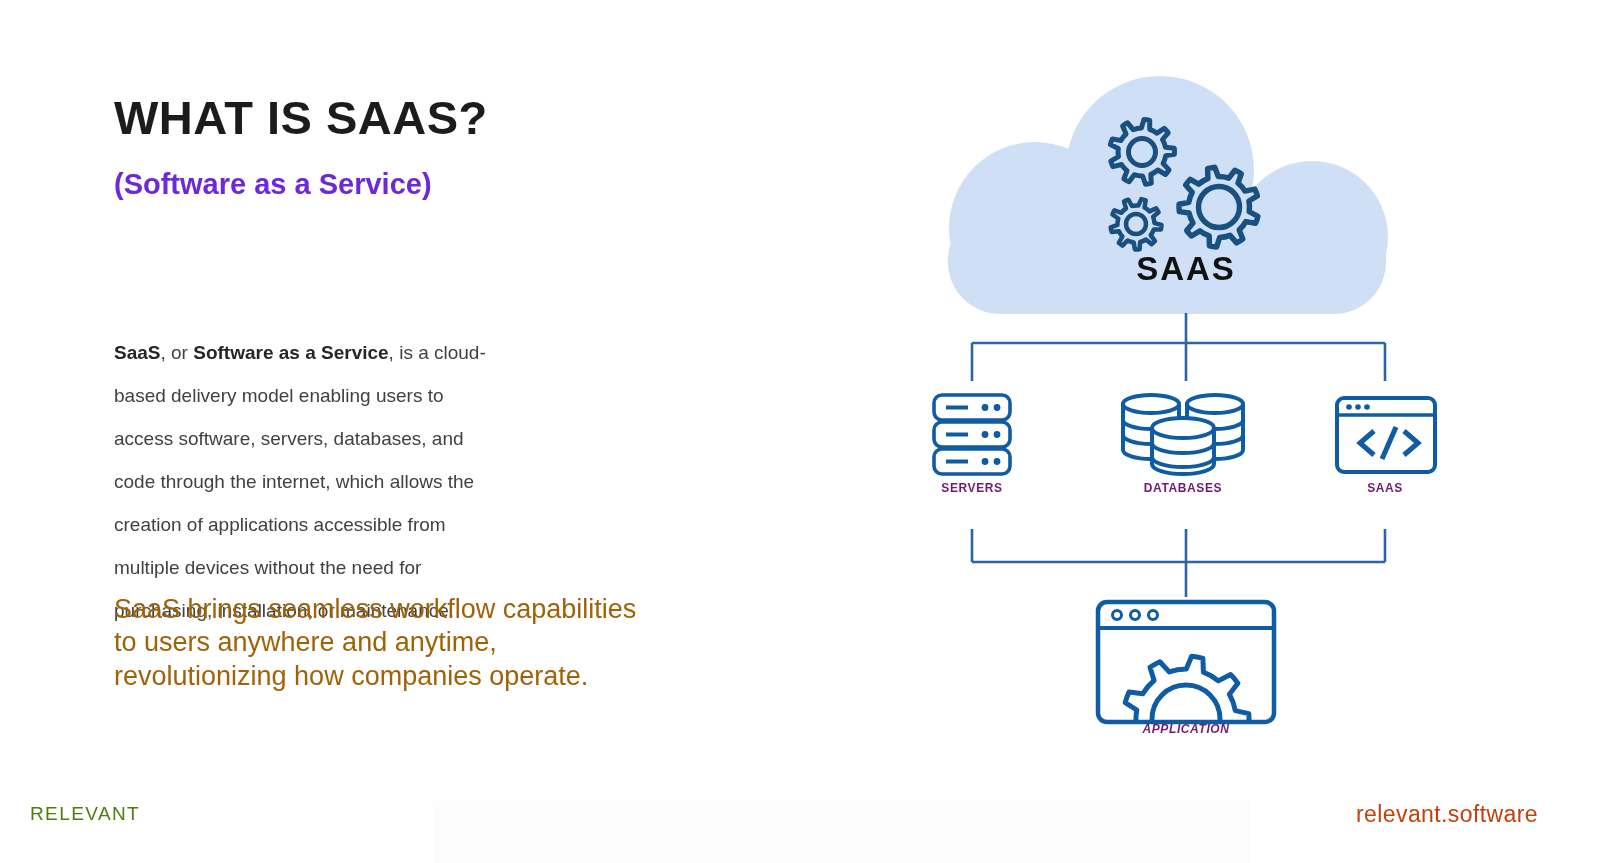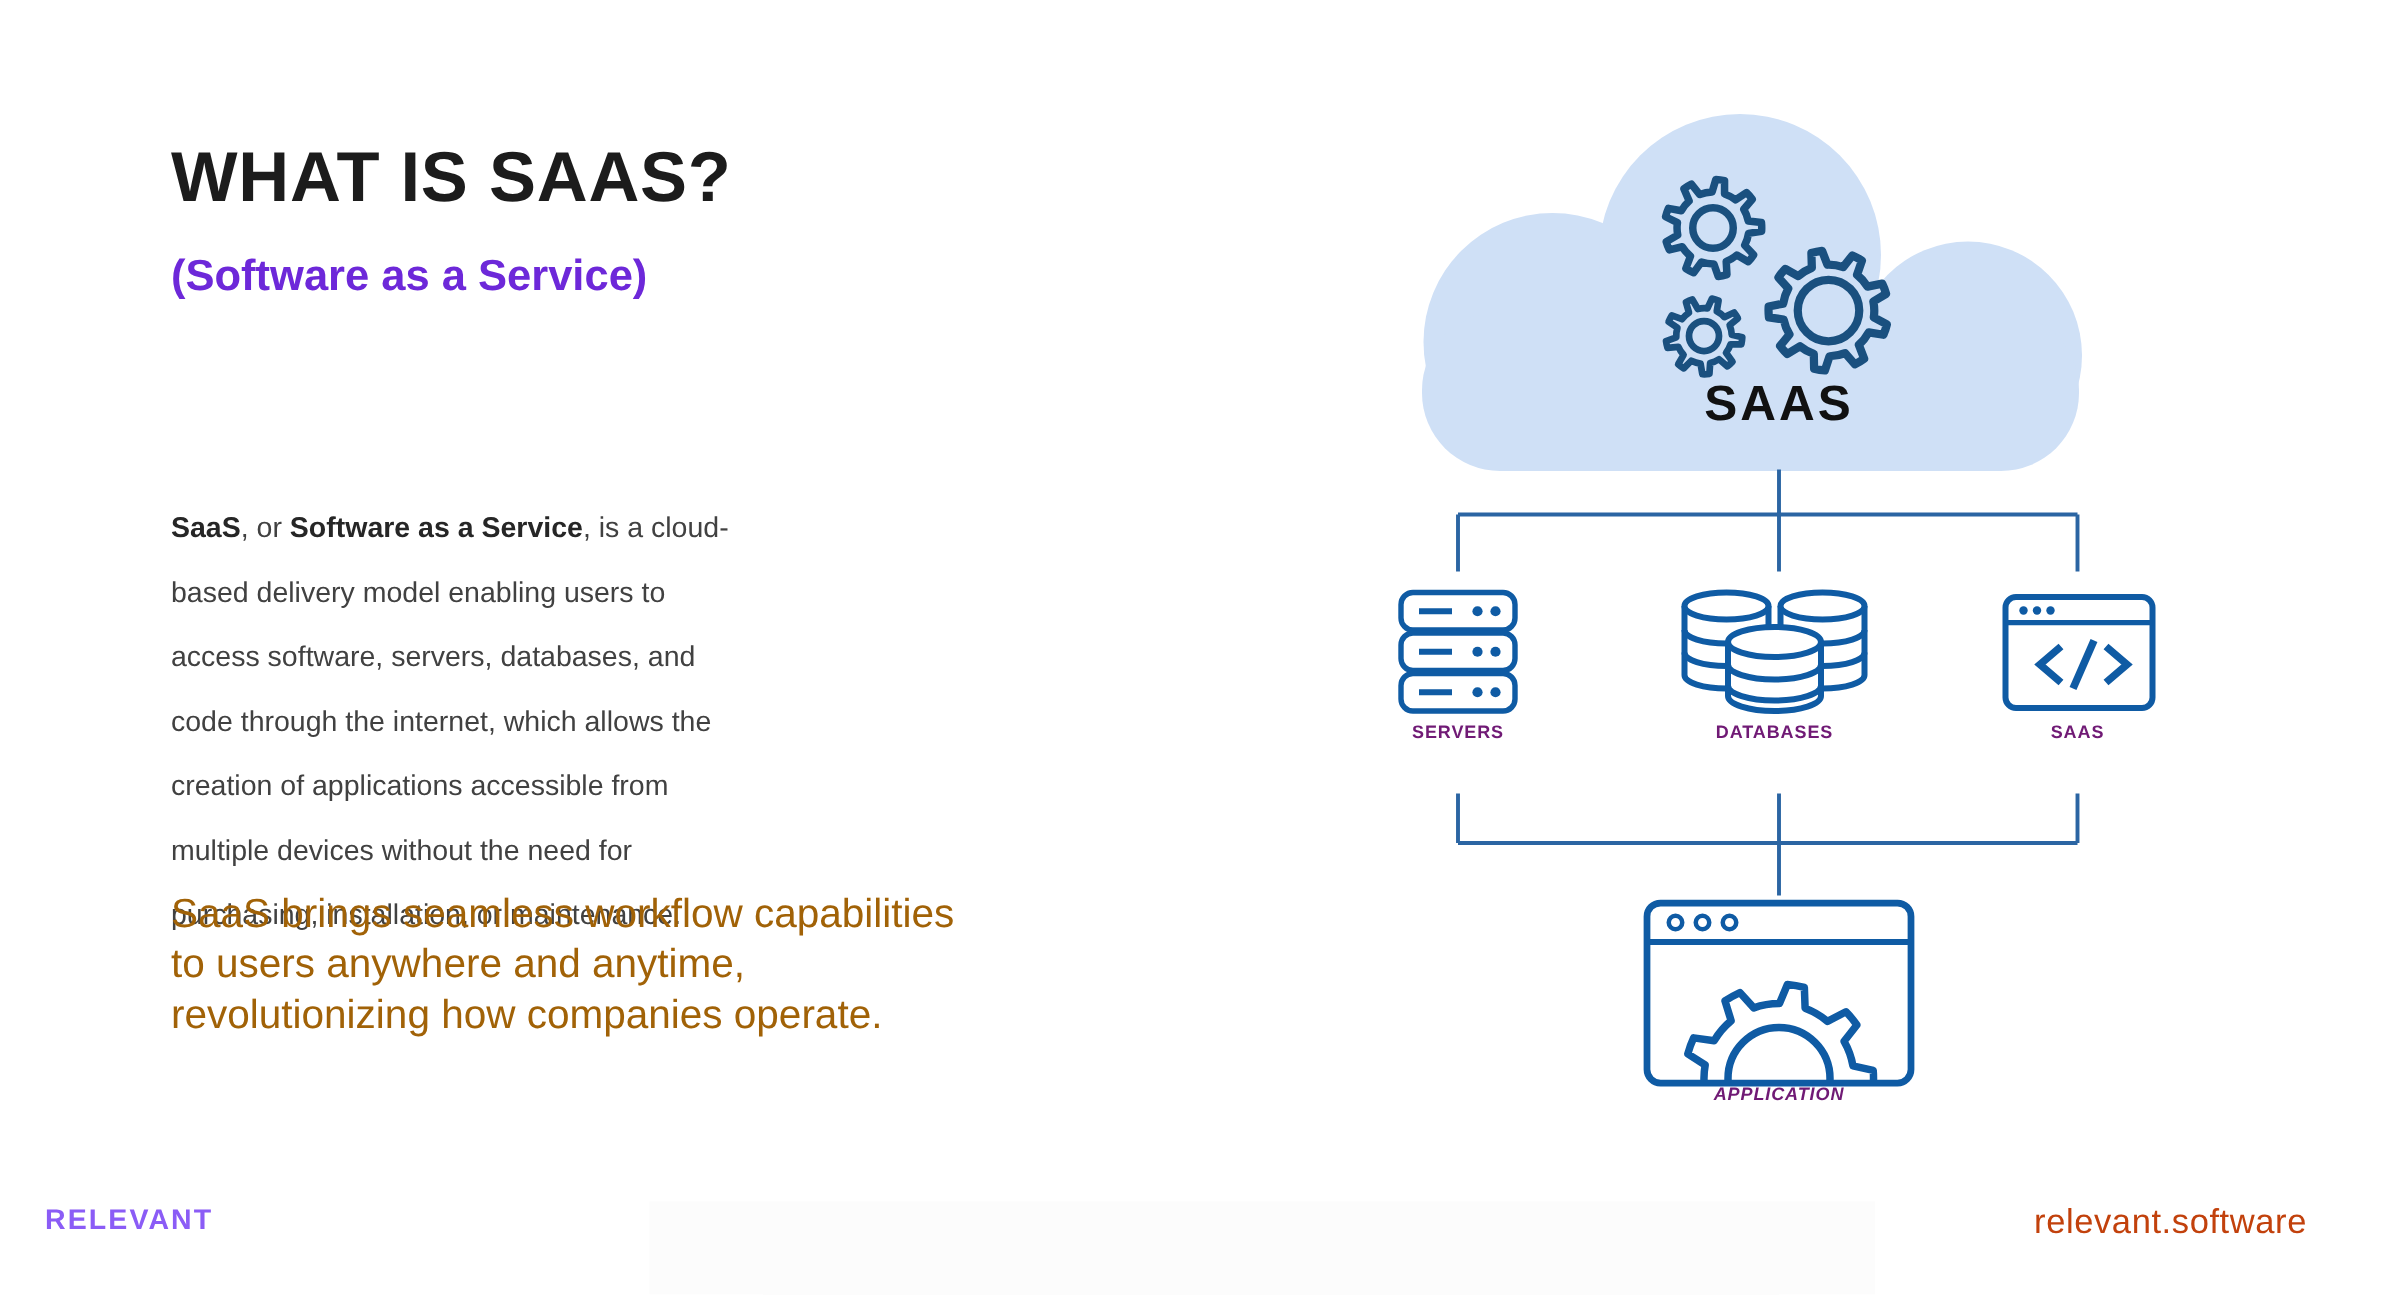--- a/index.html
+++ b/index.html
@@ -38,21 +38,21 @@
     font-size:33px;font-weight:800;letter-spacing:2px;color:#111111;
   }
   .node-label{
     top:481px;font-size:12px;font-weight:700;letter-spacing:0.6px;color:#701a75;
     white-space:nowrap;
   }
   .app-label{top:722px;}
 
   .brand{
     left:30px;top:803px;
-    font-size:19px;font-weight:700;letter-spacing:1.4px;color:#8b5cf6;
+    font-size:19px;font-weight:400;letter-spacing:1.4px;color:#4d7c0f;
   }
   .website{
     right:62px;top:801px;
     font-size:23px;font-weight:400;letter-spacing:0.4px;color:#c2410c;
   }
   .footer-band{
     left:433px;top:801px;width:817px;height:62px;background:#fcfcfc;
   }
 </style>
 </head>

